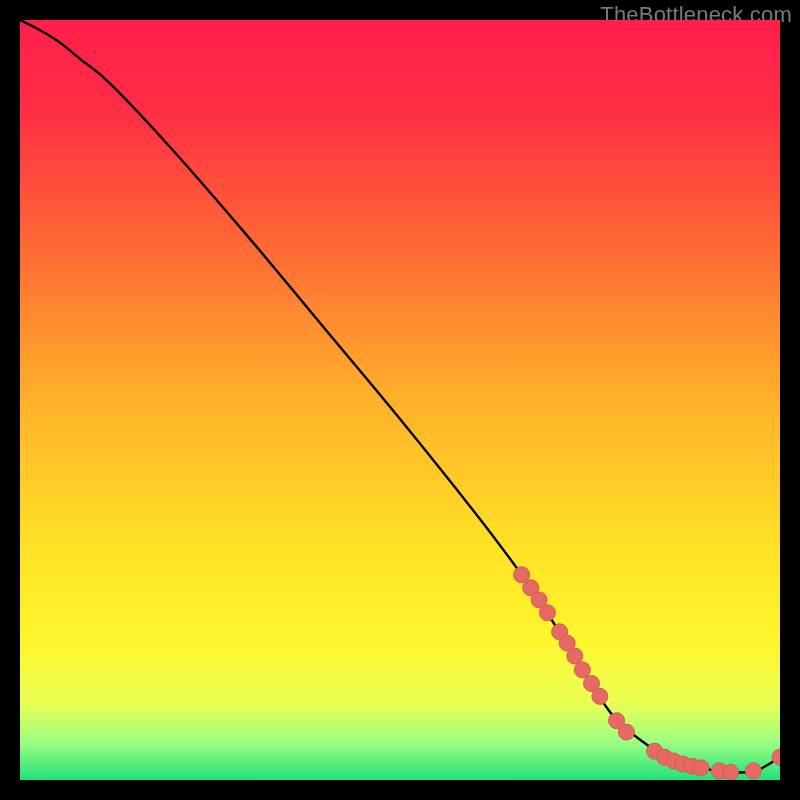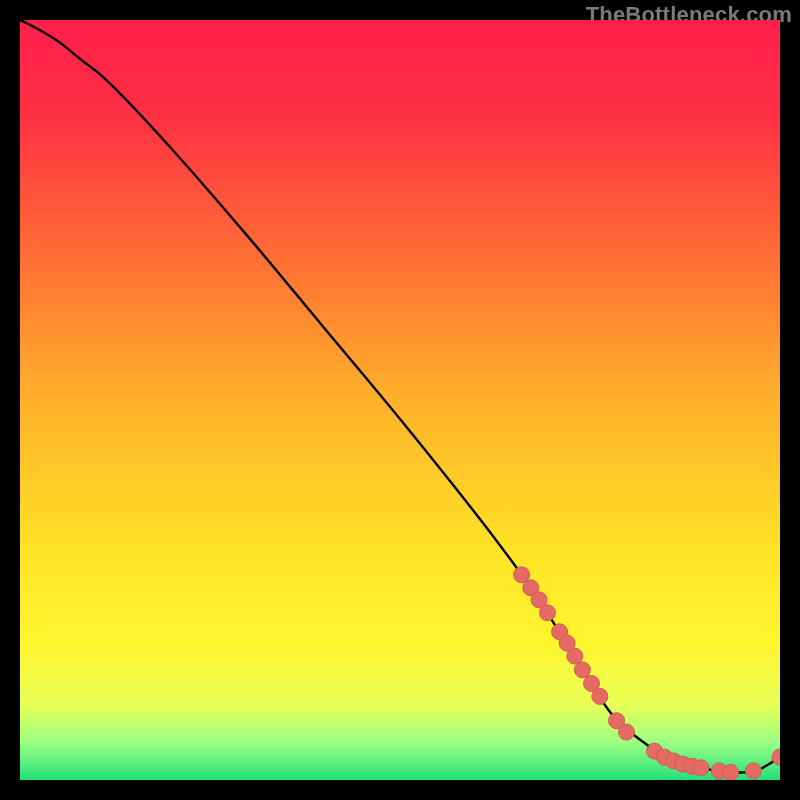--- a/index.html
+++ b/index.html
@@ -23,21 +23,21 @@
     top: 20px;
     width: 760px;
     height: 760px;
   }
   .watermark {
     position: absolute;
     top: 2px;
     right: 8px;
     color: #7a7a7a;
     font-size: 22px;
-    font-weight: 700;
+    font-weight: 400;
     letter-spacing: 0.2px;
     user-select: none;
   }
 </style>
 </head>
 <body>
 
 <div class="stage">
   <div class="watermark">TheBottleneck.com</div>
   <svg class="plot" viewBox="0 0 760 760" width="760" height="760" shape-rendering="geometricPrecision">

